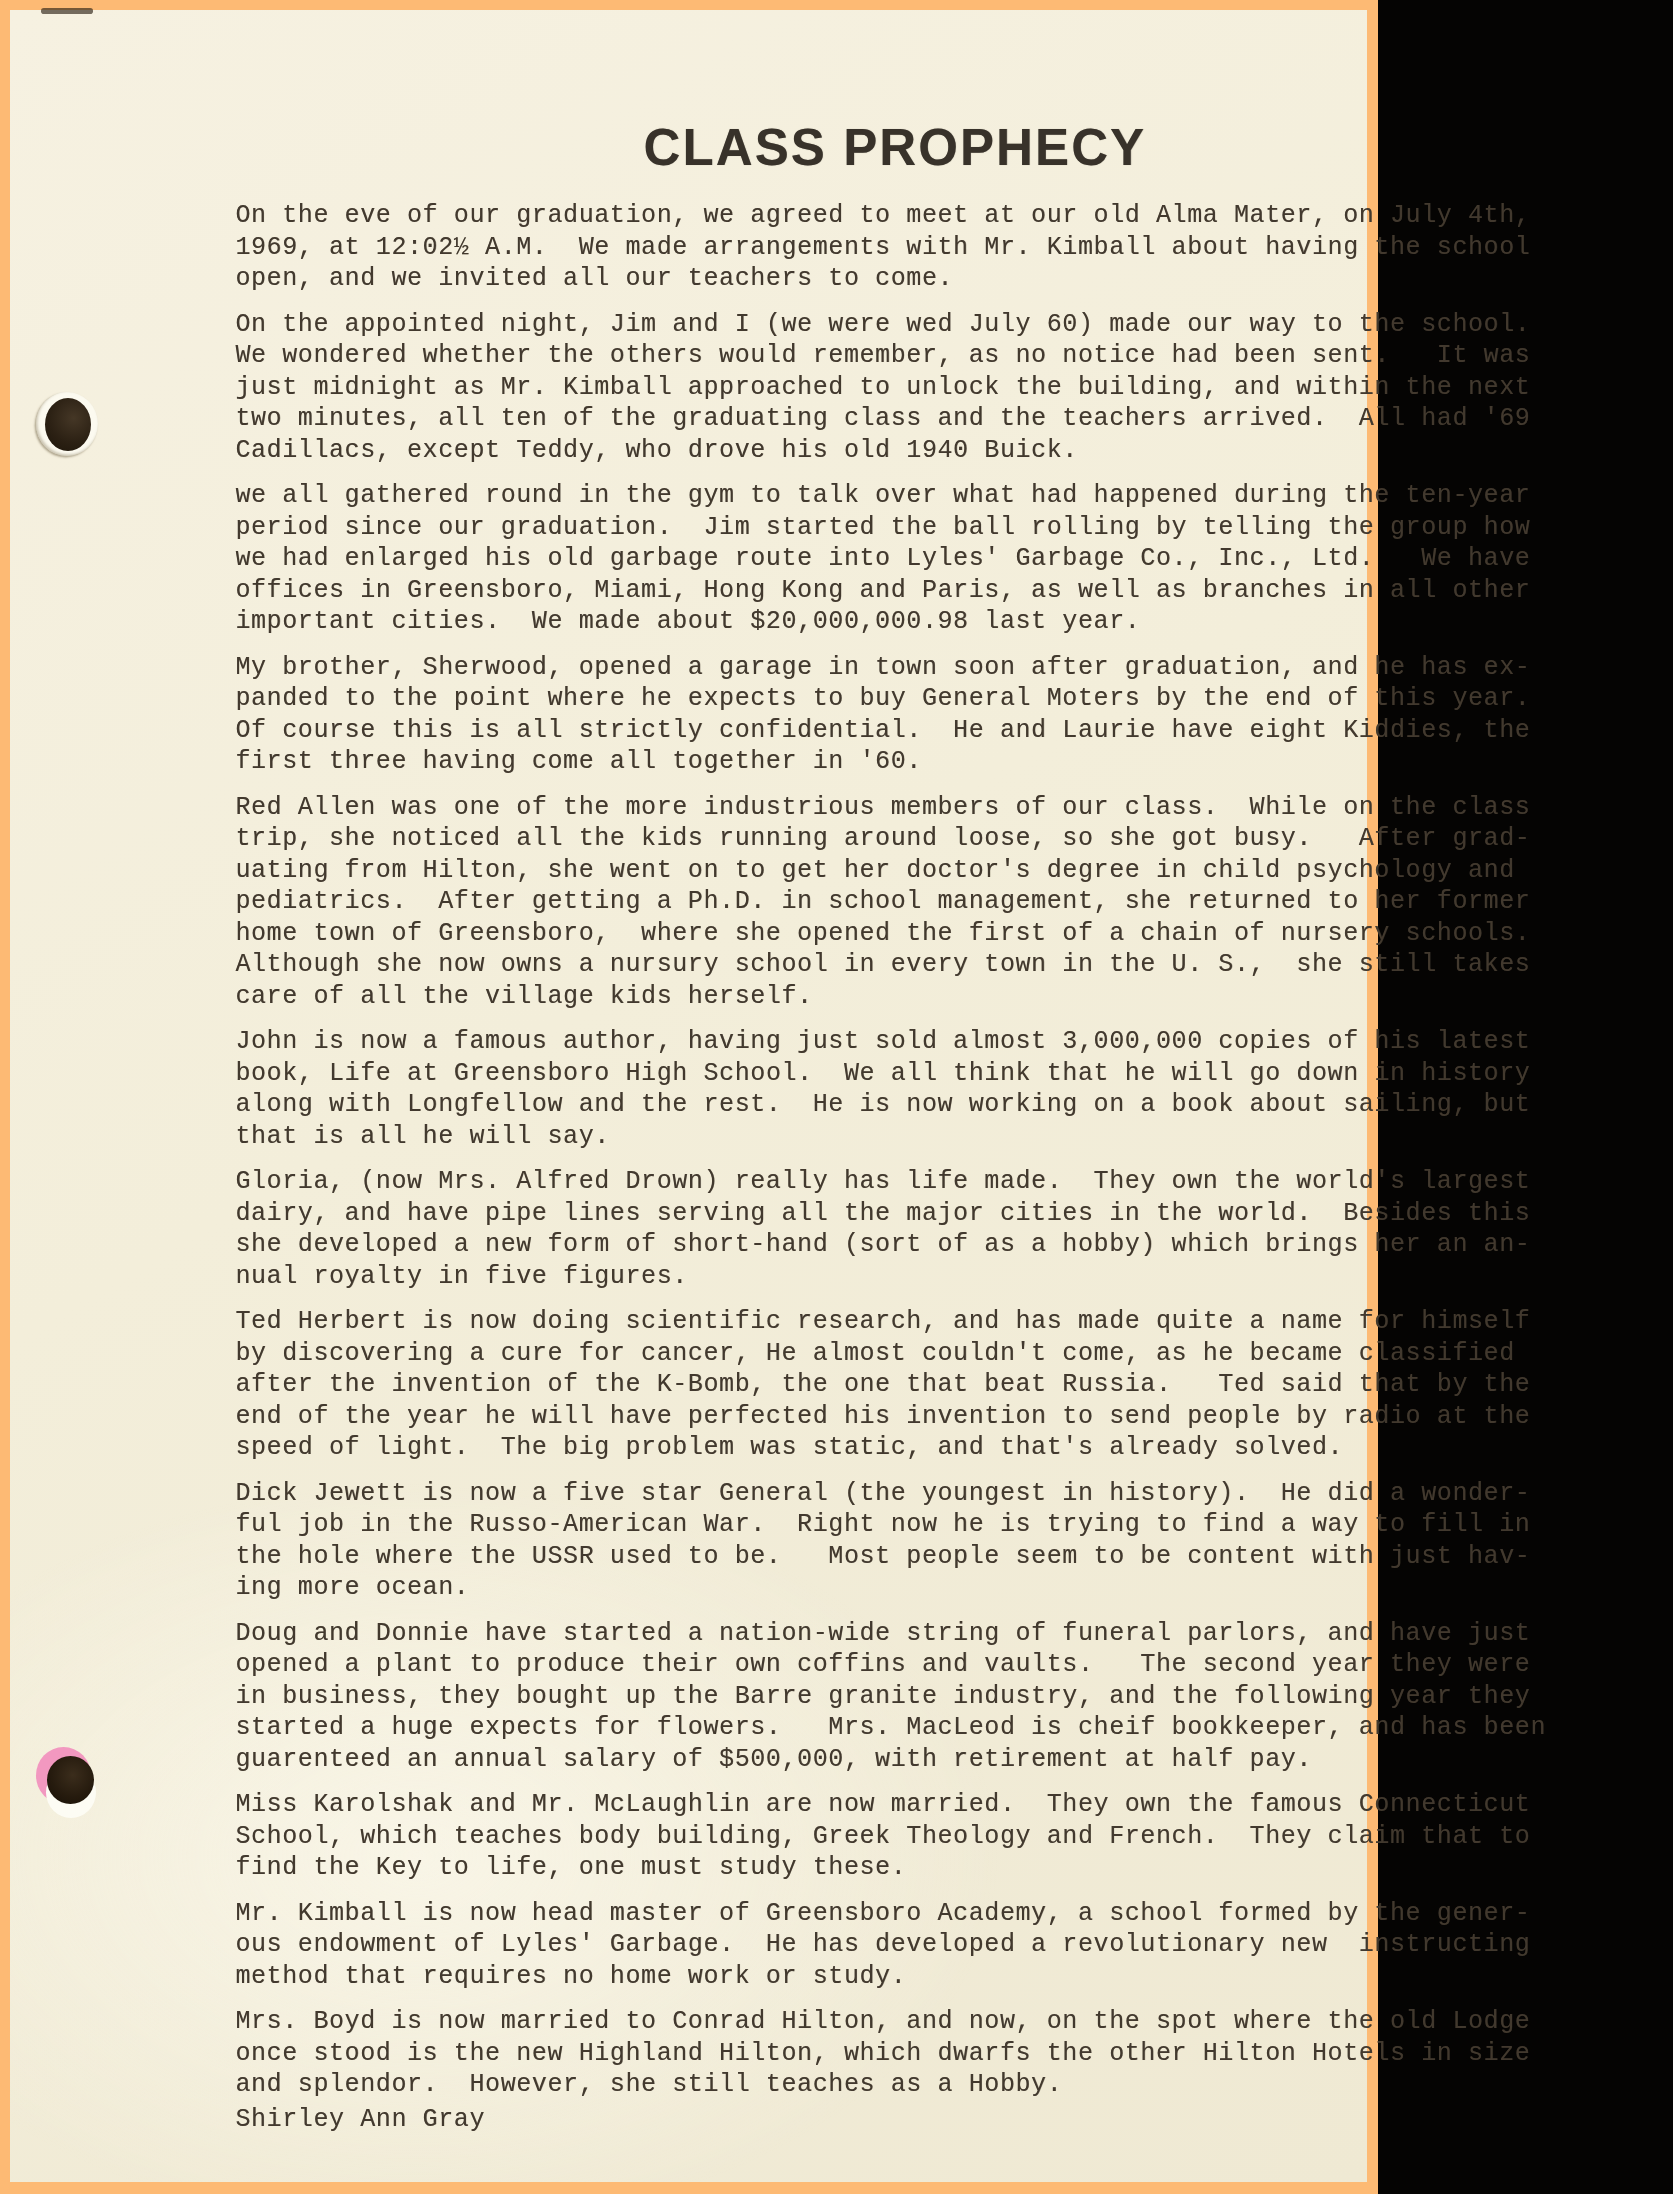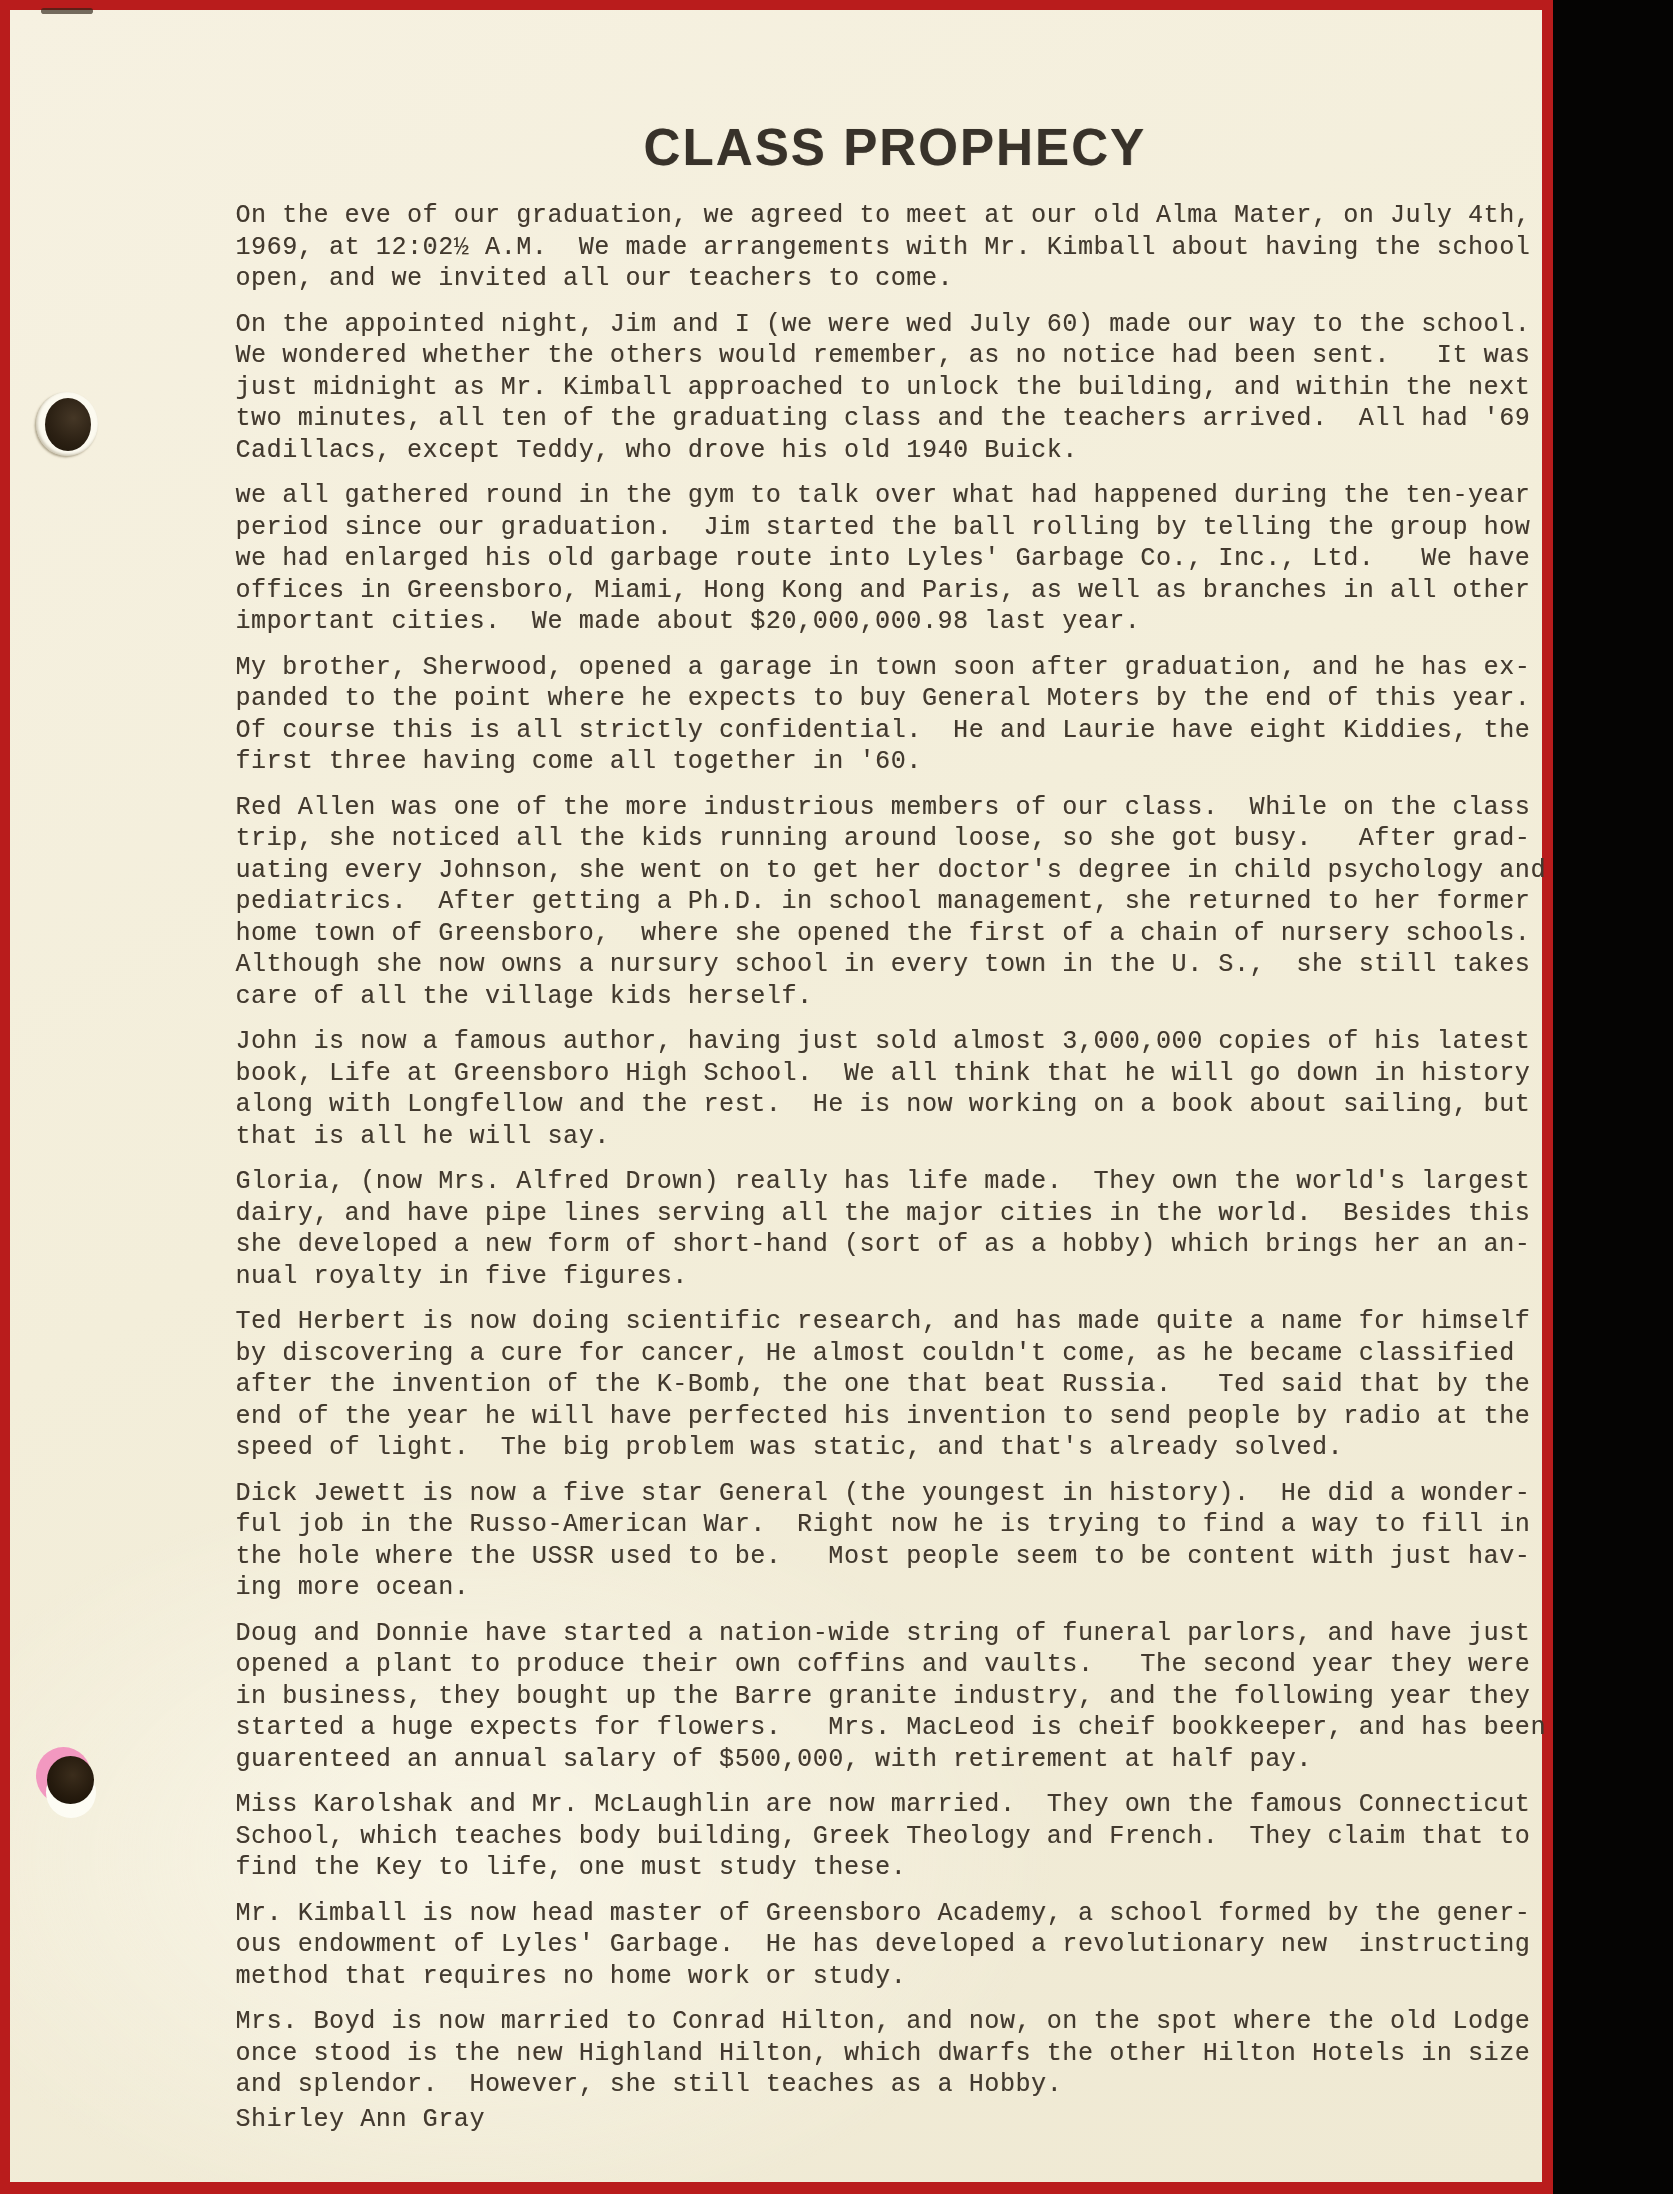--- a/index.html
+++ b/index.html
@@ -6,23 +6,23 @@
     margin: 0;
     padding: 0;
     width: 1673px;
     height: 2194px;
     background: #050403;
     overflow: hidden;
     font-family: "Liberation Mono", "DejaVu Sans Mono", monospace;
   }
   .page-frame {
     position: relative;
-    width: 1553px;
+    width: 1378px;
     height: 2194px;
-    background: #b91c1c;
+    background: #fdba74;
   }
   .paper {
     position: absolute;
     left: 10.4px;
     top: 9.7px;
     right: 11px;
     bottom: 11.8px;
     background:
       radial-gradient(ellipse 970px 623px at 30% 85%, rgba(255,253,244,0.55), rgba(255,253,244,0) 60%),
       linear-gradient(150deg, #f6f1e1 0%, #f3eeda 45%, #efe9d3 100%);
@@ -158,21 +158,21 @@
           </div>
           <div class="para">
             <div class="line">My brother, Sherwood, opened a garage in town soon after graduation, and he has ex-</div>
             <div class="line">panded to the point where he expects to buy General Moters by the end of this year.</div>
             <div class="line">Of course this is all strictly confidential.  He and Laurie have eight Kiddies, the</div>
             <div class="line">first three having come all together in '60.</div>
           </div>
           <div class="para">
             <div class="line">Red Allen was one of the more industrious members of our class.  While on the class</div>
             <div class="line">trip, she noticed all the kids running around loose, so she got busy.   After grad-</div>
-            <div class="line">uating every Johnson, she went on to get her doctor's degree in child psychology and</div>
+            <div class="line">uating from Hilton, she went on to get her doctor's degree in child psychology and</div>
             <div class="line">pediatrics.  After getting a Ph.D. in school management, she returned to her former</div>
             <div class="line">home town of Greensboro,  where she opened the first of a chain of nursery schools.</div>
             <div class="line">Although she now owns a nursury school in every town in the U. S.,  she still takes</div>
             <div class="line">care of all the village kids herself.</div>
           </div>
           <div class="para">
             <div class="line">John is now a famous author, having just sold almost 3,000,000 copies of his latest</div>
             <div class="line">book, <span class="u">Life at Greensboro High School</span>.  We all think that he will go down in history</div>
             <div class="line">along with Longfellow and the rest.  He is now working on a book about sailing, but</div>
             <div class="line">that is all he will say.</div>

